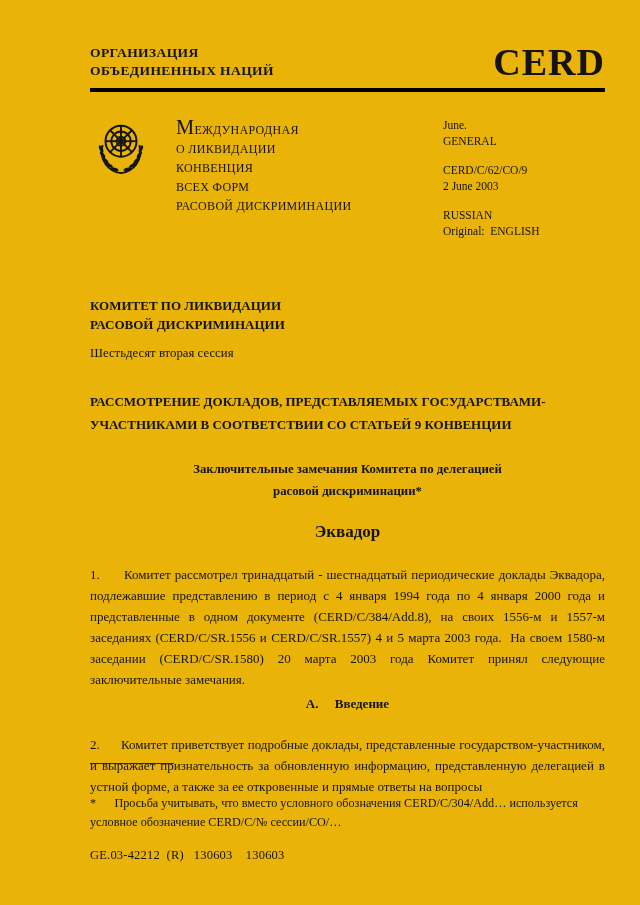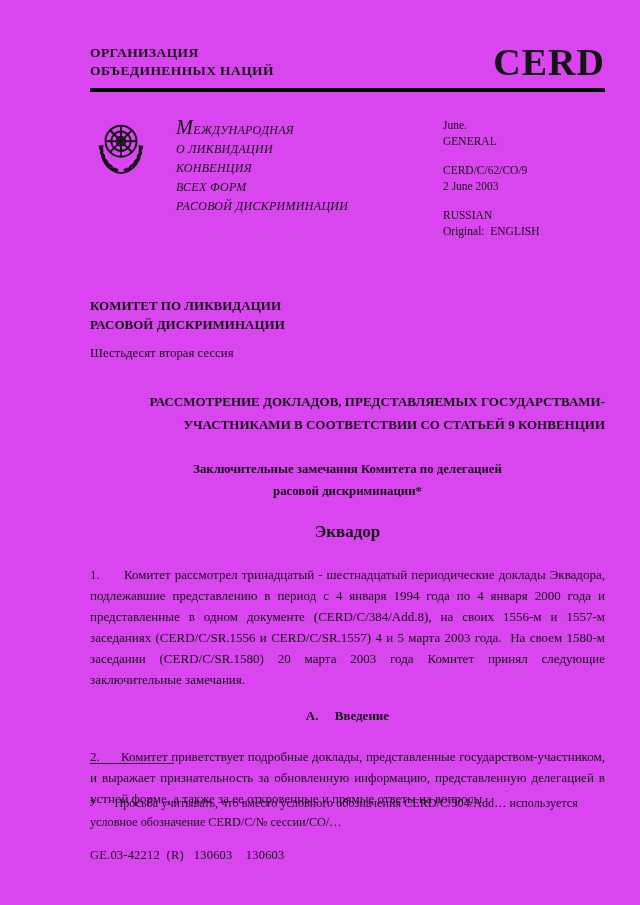--- a/index.html
+++ b/index.html
@@ -3,52 +3,52 @@
 <meta charset="utf-8">
 <style>
   * { margin: 0; padding: 0; box-sizing: border-box; }
   html, body { background: #e8e8e6; }
   body { font-family: "Liberation Serif", serif; }
   .page {
     position: relative;
     width: 640px;
     height: 905px;
     margin: 0 auto;
-    background: #d946ef;
+    background: #eab308;
     color: #141414;
     overflow: hidden;
   }
   .content { padding: 44px 35px 0 90px; }
 
   
   .header-row { display: flex; justify-content: space-between; align-items: flex-end; }
   .org-name { font-weight: bold; font-size: 13.5px; line-height: 1.3; letter-spacing: 0.4px; }
   .doc-code { font-weight: bold; font-size: 38px; line-height: 0.9; letter-spacing: 1px; }
   .thick-rule { height: 4px; background: #000; margin-top: 9px; }
 
   
   .masthead { display: flex; margin-top: 22px; }
   .emblem-box { width: 64px; flex: 0 0 64px; padding-top: 2px; }
-  .treaty { flex: 1; margin-left: 22px; font-style: italic; font-size: 12px; line-height: 19px; padding-top: 4px; letter-spacing: 0.3px; }
+  .treaty { flex: 1; margin-left: 22px; font-size: 12px; line-height: 19px; padding-top: 4px; letter-spacing: 0.3px; }
   .treaty-line:first-child::first-letter { font-size: 1.7em; }
   .distr { width: 162px; flex: 0 0 162px; font-size: 11.5px; line-height: 1.35; padding-top: 4px; }
   .distr-group { margin-bottom: 14px; }
 
   
   .committee { margin-top: 44px; }
   .committee .bold-line { font-weight: bold; font-size: 13px; line-height: 1.45; }
   .session-line { font-size: 12.8px; line-height: 1.5; }
   .session-line.first { margin-top: 9px; }
 
-  .doc-title { margin-top: 28px; text-align: right; font-weight: bold; font-size: 13px; line-height: 1.75; }
+  .doc-title { margin-top: 28px; text-align: left; font-weight: bold; font-size: 13px; line-height: 1.75; }
   .doc-subtitle { margin-top: 21px; text-align: center; font-weight: bold; font-size: 12.8px; line-height: 1.75; }
   .country { margin-top: 20px; text-align: center; font-weight: bold; font-size: 17px; }
 
   .para { margin-top: 22px; font-size: 13px; line-height: 21px; text-align: justify; }
-  .section-heading { margin-top: 18px; text-align: center; font-weight: bold; font-size: 13px; }
+  .section-heading { margin-top: 6px; text-align: center; font-weight: bold; font-size: 13px; }
 
   
   .footnote-block { position: absolute; left: 90px; right: 35px; top: 763px; }
   .footnote-rule { width: 84px; height: 1px; background: #2a2a2a; }
   .footnote-text { margin-top: 30px; font-size: 12.2px; line-height: 1.55; text-align: left; }
   .footer-line { position: absolute; left: 90px; top: 848px; font-size: 12.5px; letter-spacing: 0.2px; }
 </style>
 </head>
 <body>
 

